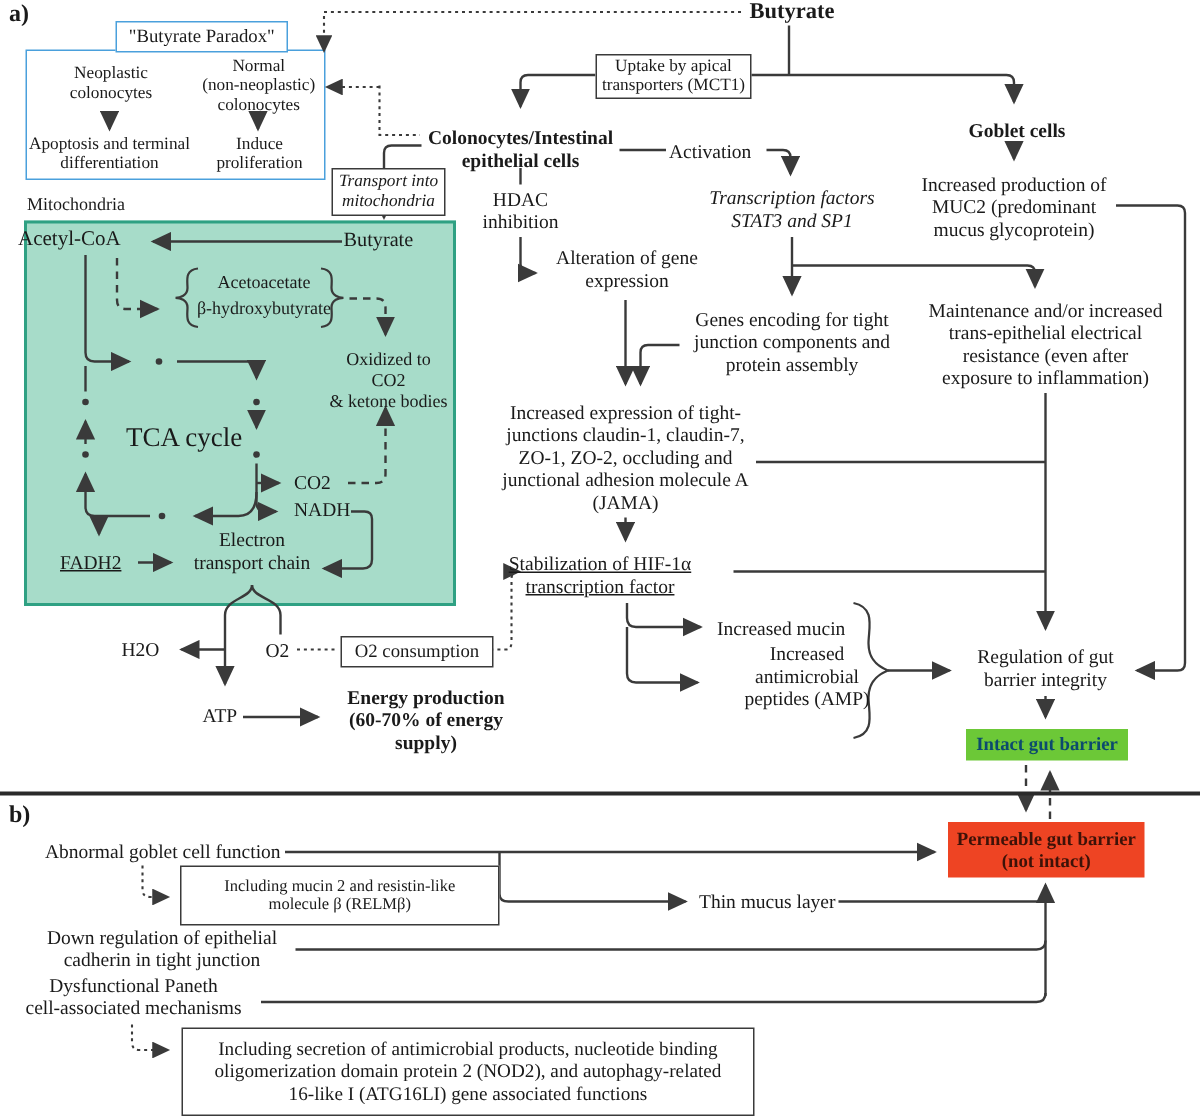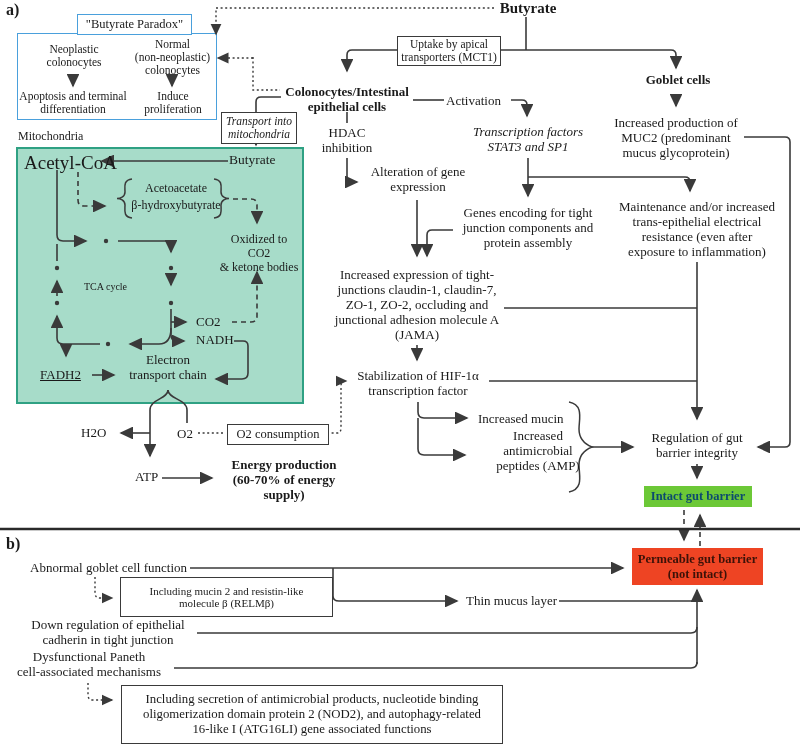--- a/index.html
+++ b/index.html
@@ -139,27 +139,27 @@
 (non-neoplastic)
 colonocytes</div>
   <div class="lbl sm c" style="left:16px;top:90px;width:114px;">Apoptosis and terminal
 differentiation</div>
   <div class="lbl sm c" style="left:139px;top:90px;width:68px;">Induce
 proliferation</div>
 
   <div class="lbl" style="left:18px;top:130px;font-size:12px;">Mitochondria</div>
   <div class="wbox sm" style="left:221px;top:112px;width:74px;height:30px;font-style:italic;">Transport into
 mitochondria</div>
-  <div class="lbl" style="left:24px;top:152px;font-size:19px;">Acetyl-CoA</div>
+  <div class="lbl" style="left:12px;top:152px;font-size:14px;">Acetyl-CoA</div>
   <div class="lbl" style="left:229px;top:152px;font-size:13.5px;">Butyrate</div>
   <div class="lbl xs c" style="left:140px;top:182px;width:72px;">Acetoacetate</div>
   <div class="lbl xs c" style="left:129px;top:199px;width:94px;">β-hydroxybutyrate</div>
   <div class="lbl xs c" style="left:219px;top:233px;width:80px;">Oxidized to CO2
 &amp; ketone bodies</div>
-  <div class="lbl" style="left:84px;top:281px;font-size:10px;">TCA cycle</div>
+  <div class="lbl" style="left:84px;top:281px;font-size:18px;">TCA cycle</div>
   <div class="lbl" style="left:196px;top:314px;">CO2</div>
   <div class="lbl" style="left:196px;top:332px;">NADH</div>
   <div class="lbl" style="left:40px;top:367px;text-decoration:underline;">FADH2</div>
   <div class="lbl c" style="left:123px;top:352px;width:90px;">Electron
 transport chain</div>
   <div class="lbl" style="left:81px;top:425px;">H2O</div>
   <div class="lbl" style="left:177px;top:426px;">O2</div>
   <div class="wbox" style="left:227px;top:424px;width:100px;height:19px;font-size:12.5px;">O2 consumption</div>
   <div class="lbl" style="left:135px;top:469px;">ATP</div>
   <div class="lbl b c" style="left:220px;top:457px;width:128px;">Energy production
@@ -176,28 +176,28 @@
   <div class="lbl c" style="left:462px;top:124px;width:132px;font-style:italic;">Transcription factors
 STAT3 and SP1</div>
   <div class="lbl c" style="left:452px;top:205px;width:152px;">Genes encoding for tight
 junction components and
 protein assembly</div>
   <div class="lbl c" style="left:328px;top:267px;width:178px;">Increased expression of tight-
 junctions claudin-1, claudin-7,
 ZO-1, ZO-2, occluding and
 junctional adhesion molecule A
 (JAMA)</div>
-  <div class="lbl c" style="left:349px;top:368px;width:138px;">Stabilization of HIF-1α
+  <div class="lbl c" style="left:331px;top:368px;width:138px;text-decoration:underline;">Stabilization of HIF-1α
 transcription factor</div>
   <div class="lbl" style="left:478px;top:411px;">Increased mucin</div>
   <div class="lbl c" style="left:493px;top:428px;width:90px;">Increased
 antimicrobial
 peptides (AMP)</div>
 
-  <div class="lbl b c" style="left:628px;top:72px;width:100px;">Goblet cells</div>
+  <div class="lbl b c" style="left:628px;top:79px;width:100px;">Goblet cells</div>
   <div class="lbl c" style="left:601px;top:115px;width:150px;">Increased production of
 MUC2 (predominant
 mucus glycoprotein)</div>
   <div class="lbl c" style="left:607px;top:199px;width:180px;">Maintenance and/or increased
 trans-epithelial electrical
 resistance (even after
 exposure to inflammation)</div>
 
   <div class="lbl c" style="left:641px;top:430px;width:112px;">Regulation of gut
 barrier integrity</div>

